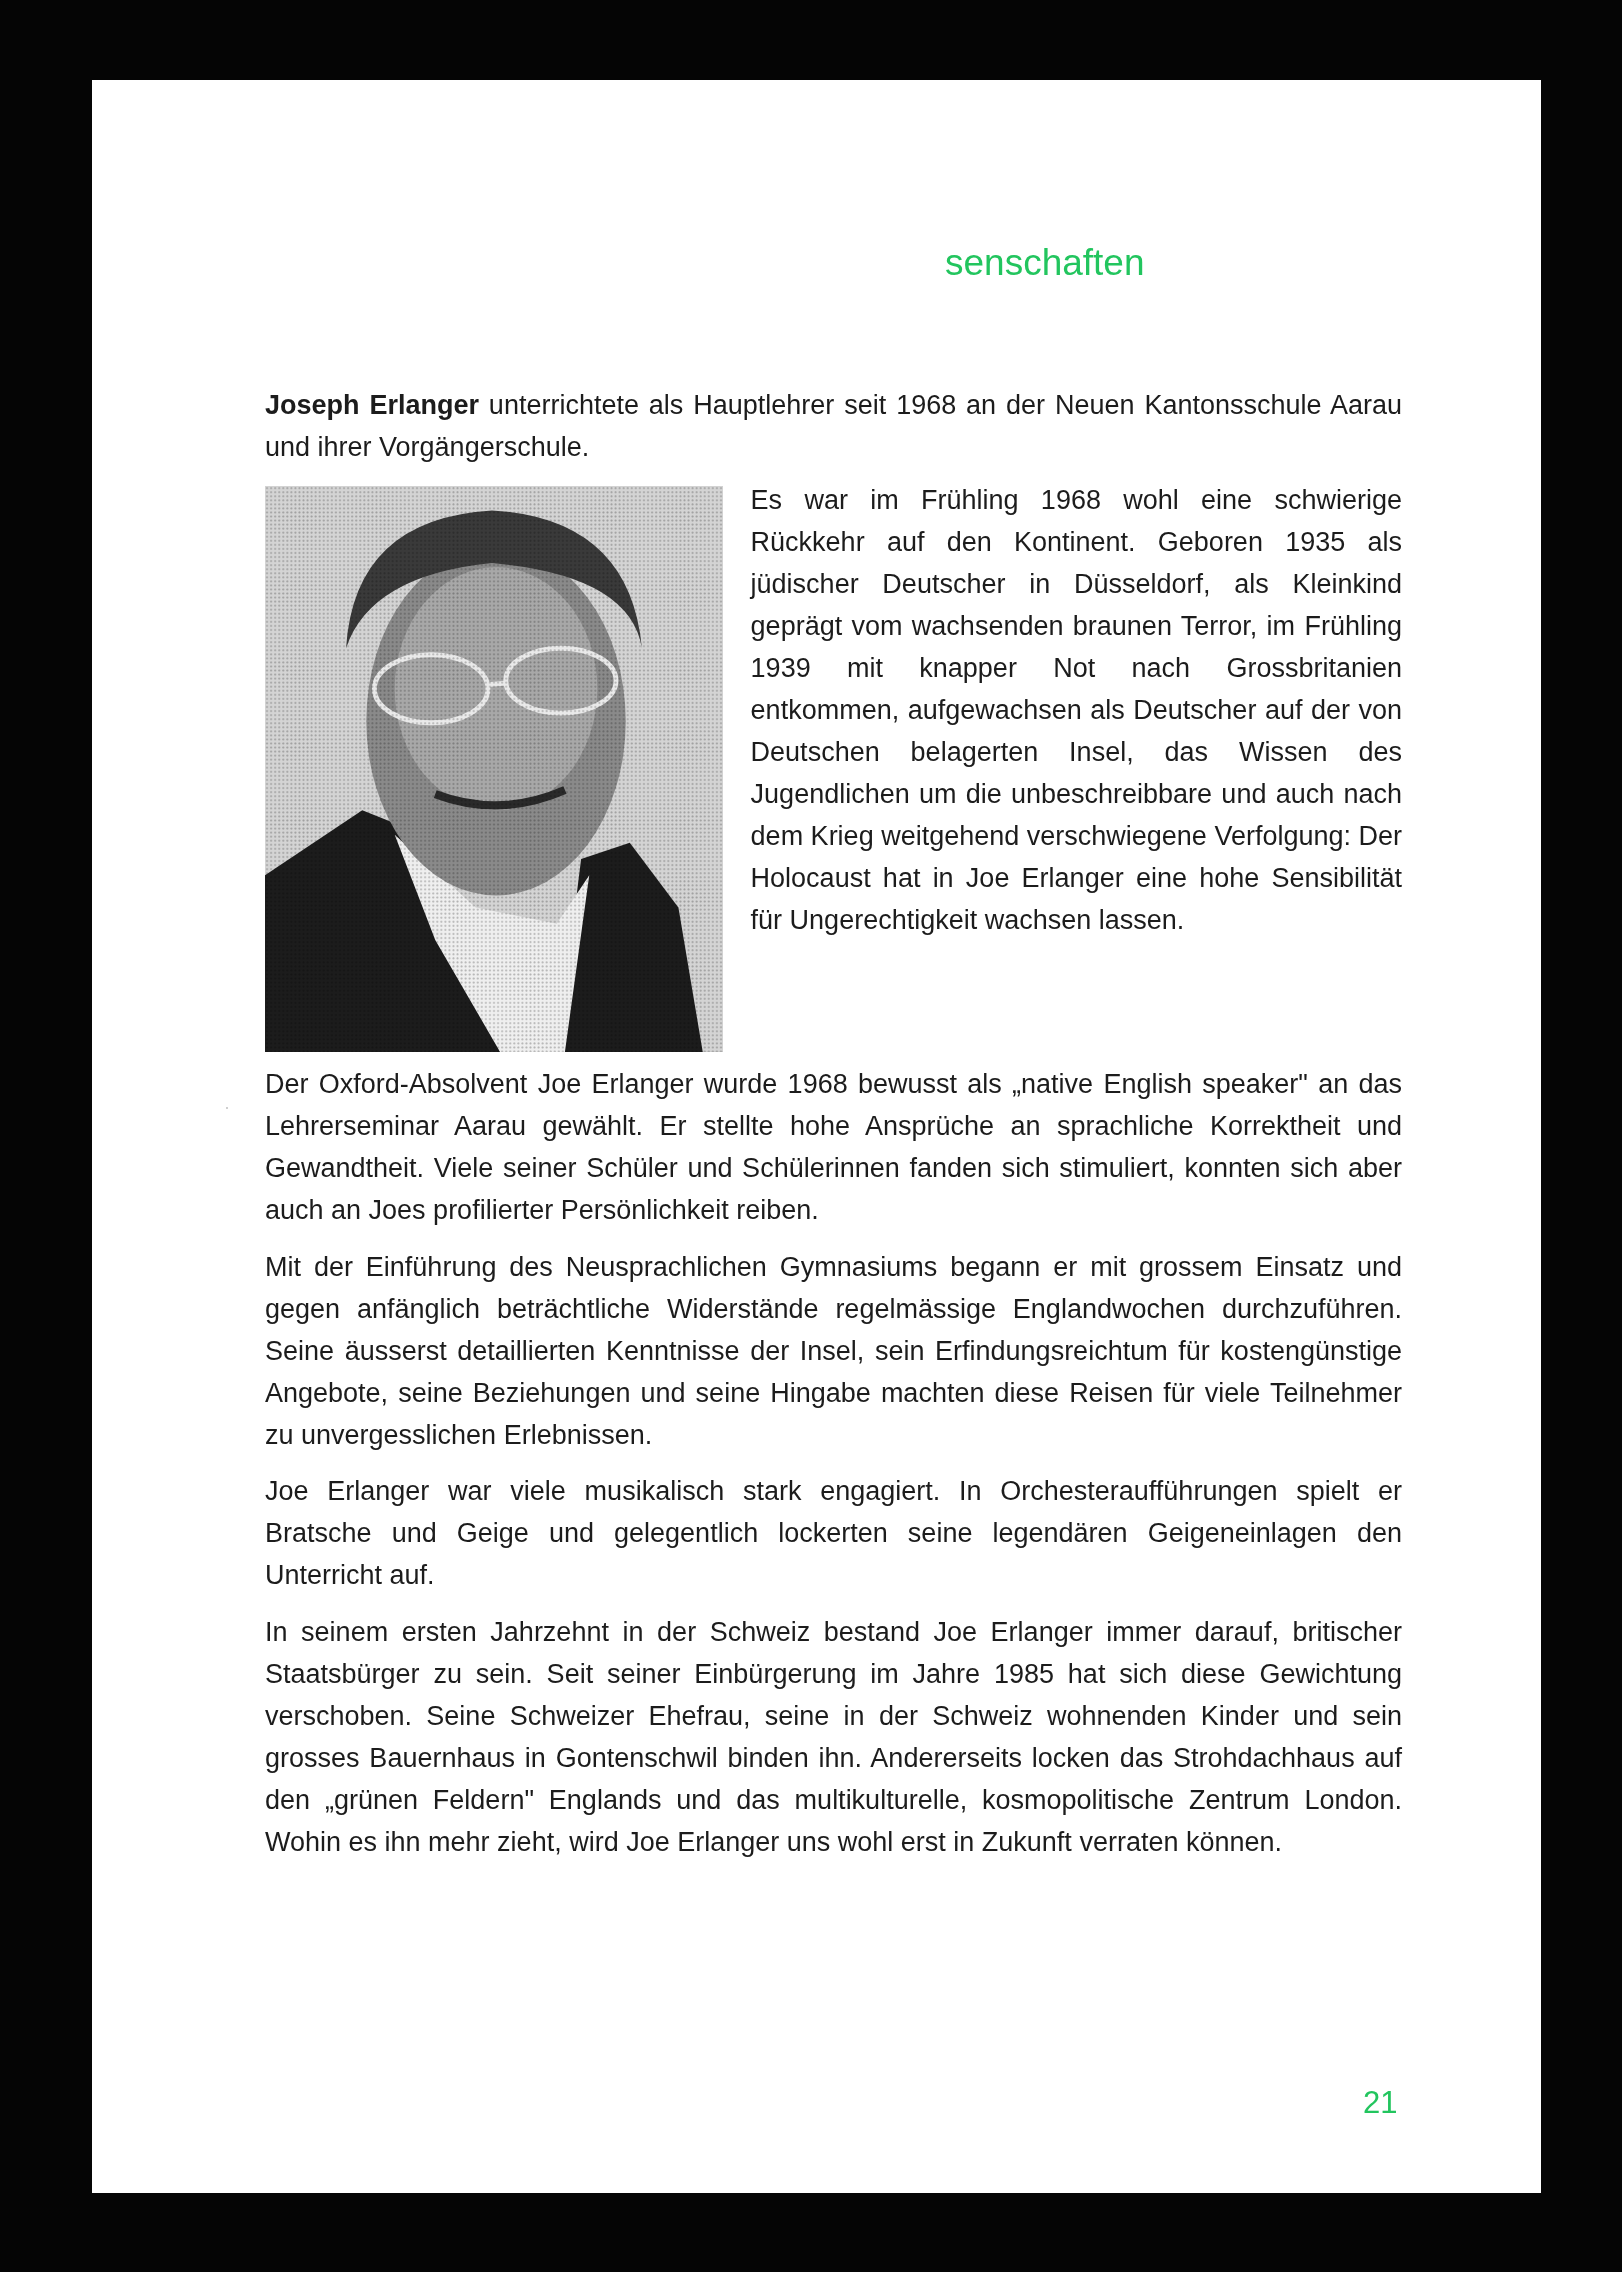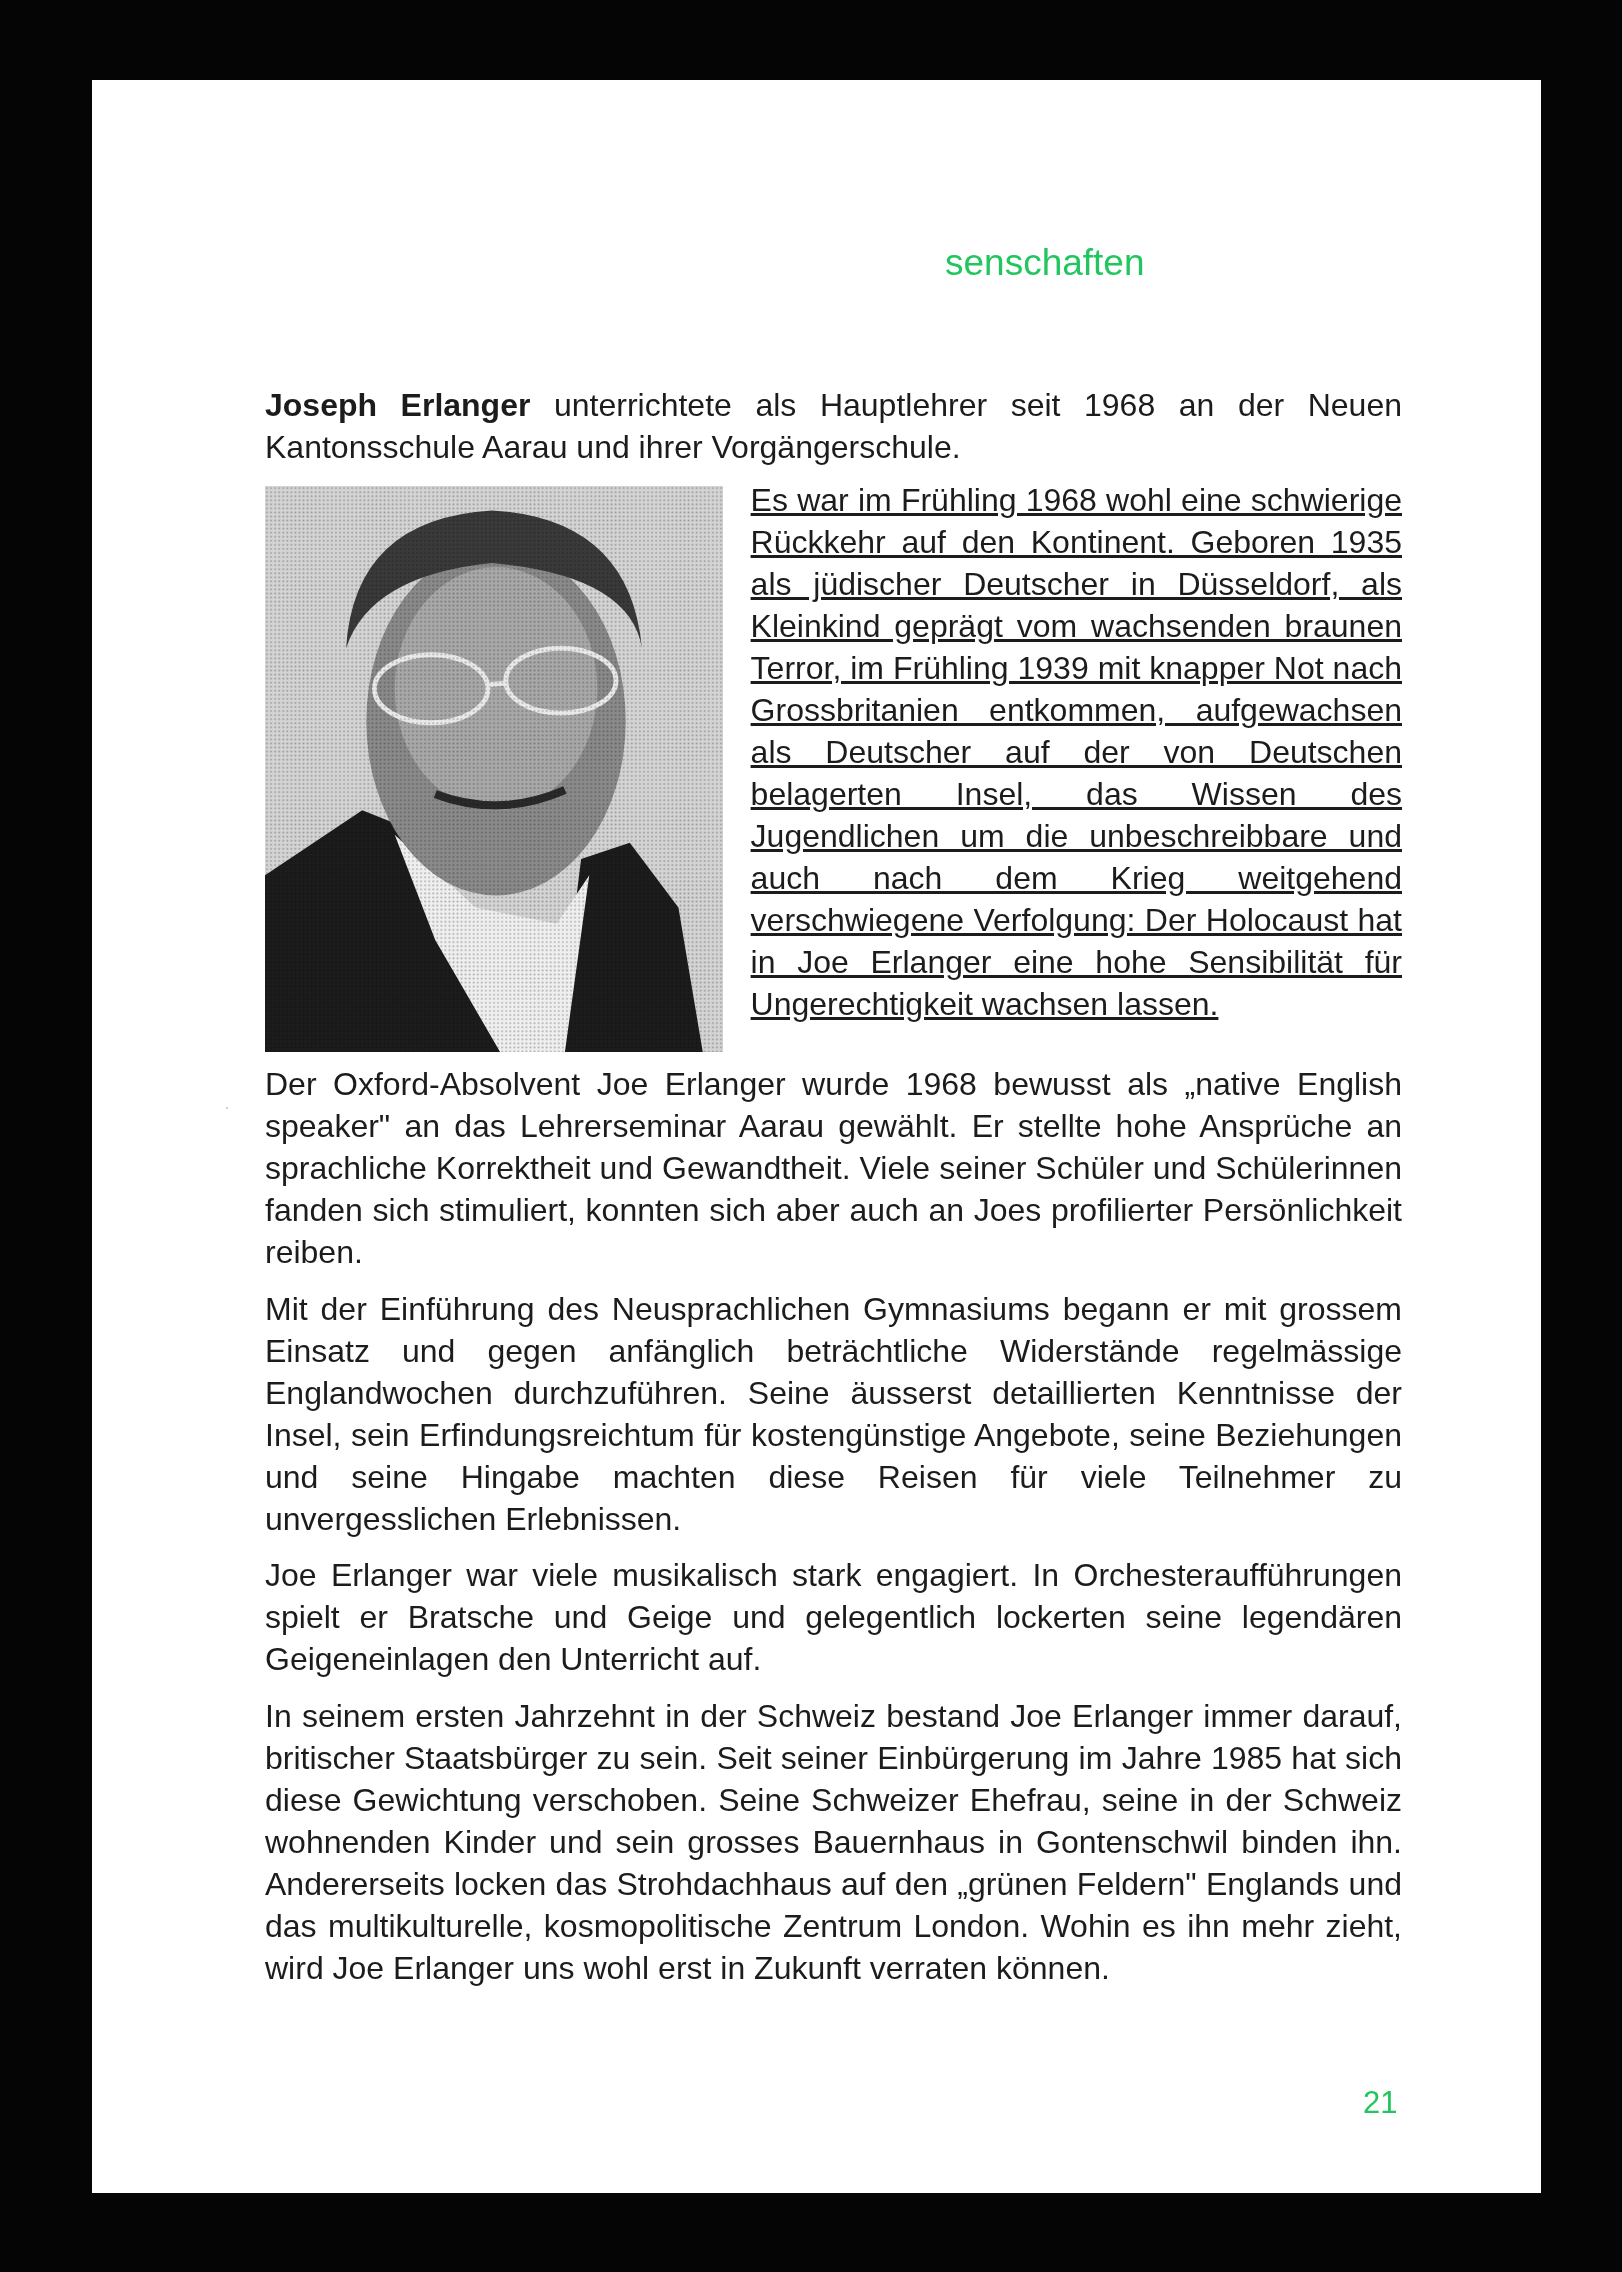--- a/index.html
+++ b/index.html
@@ -22,21 +22,21 @@
     left: 945px; top: 200px;
     font-size: 37px;
     line-height: 37px;
     color: #22c55e;
     margin-top: 44px;
   }
   .content {
     position: absolute;
     left: 265px; top: 384px;
     width: 1137px;
-    font-size: 32px;
+    font-size: 27px;
     line-height: 42px;
     text-align: justify;
     color: #1c1c1c;
   }
   .content p { margin: 0 0 14.6px 0; }
   .content p.intro { margin-bottom: 11.4px; }
   .bold { font-weight: bold; }
   .photo-block {
     display: flex;
     align-items: flex-start;
@@ -47,21 +47,21 @@
     height: 566px;
     margin-top: 6.5px;
     margin-right: 27.6px;
     position: relative;
     overflow: hidden;
     background-color: #cfcfcf;
     background-image:
       radial-gradient(circle, rgba(0,0,0,0.35) 0.8px, transparent 1.3px);
     background-size: 4px 4px;
   }
-  .photo-side-text { flex: 1; margin: 0; text-decoration: underline; }
+  .photo-side-text { flex: 1; margin: 0; }
   .page-number {
     position: absolute;
     left: 1363px; top: 2084px;
     font-size: 31px;
     line-height: 37px;
     color: #22c55e;
   }
   .margin-mark {
     position: absolute;
     left: 226px; top: 1107px;

